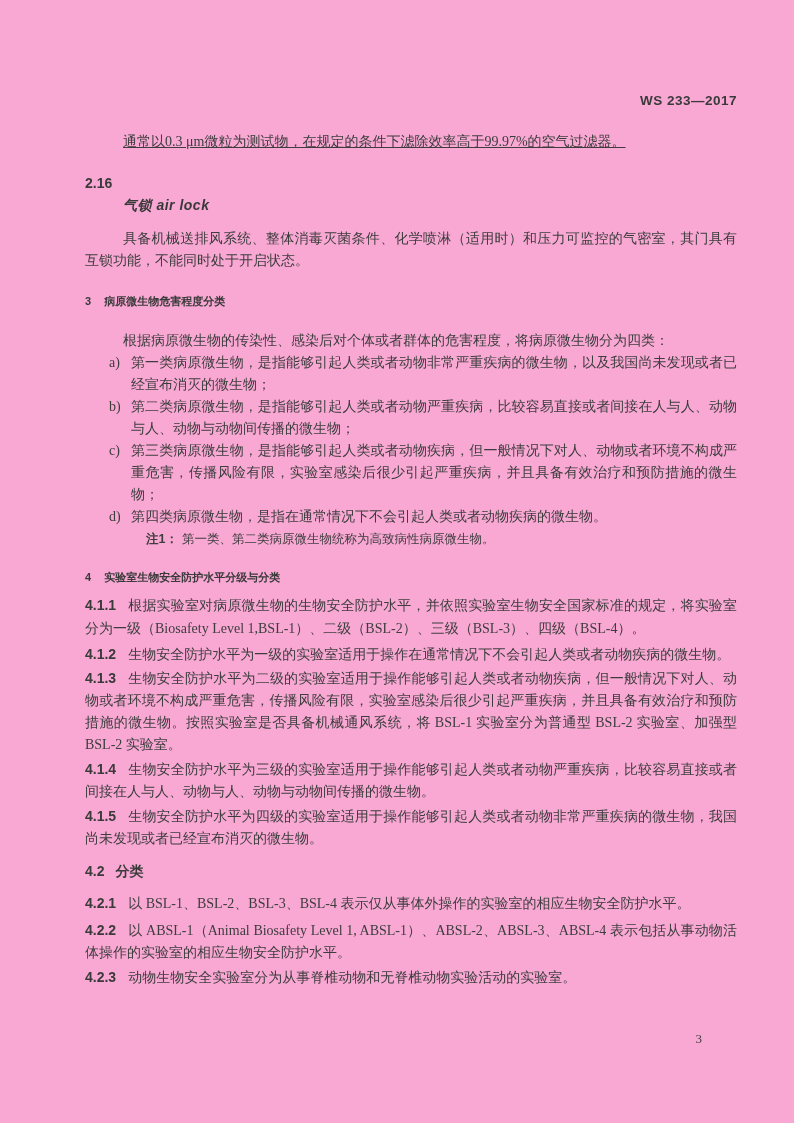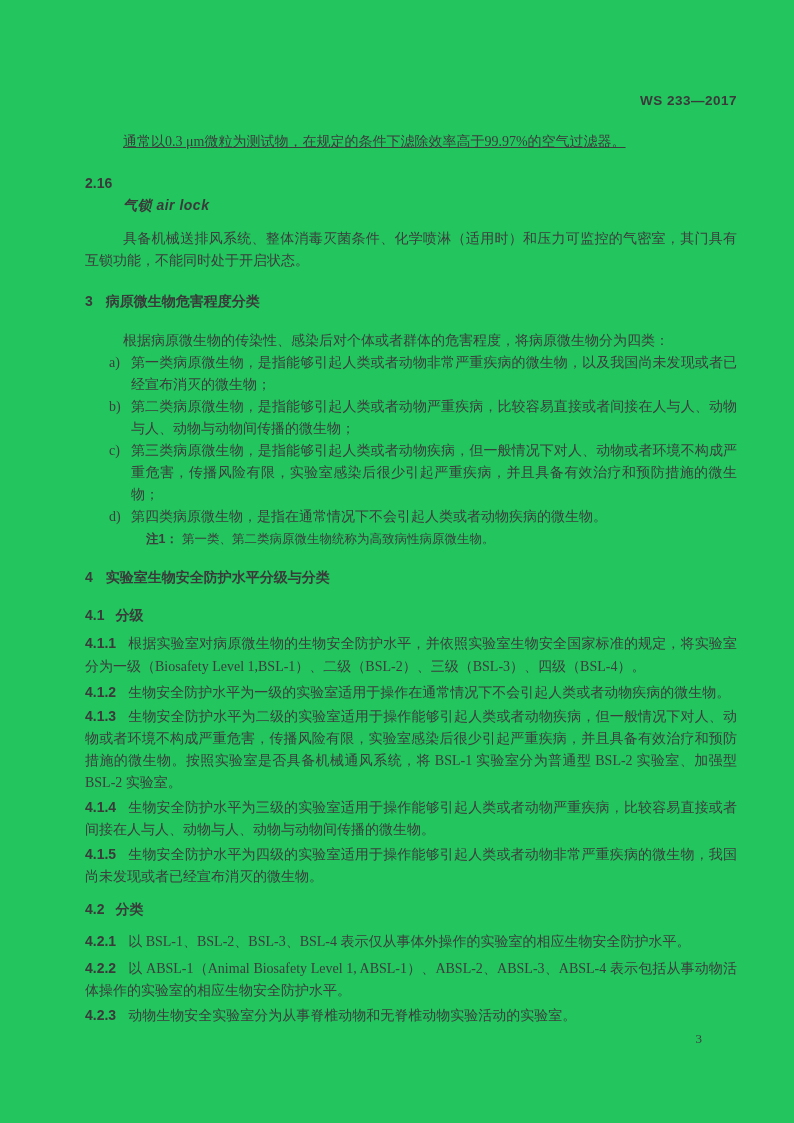--- a/index.html
+++ b/index.html
@@ -5,21 +5,21 @@
   html, body {
     margin: 0;
     padding: 0;
     background: #ffffff;
   }
   .page {
     position: relative;
     width: 794px;
     height: 1123px;
     box-sizing: border-box;
-    background: #22c55e;
+    background: #f9a8d4;
     padding: 94px 57px 0 85px;
     font-family: "Liberation Serif", "DejaVu Serif", serif;
     font-size: 14px;
     color: #3d3d3d;
     overflow: hidden;
   }
   
   .doc-header {
     text-align: right;
     font-family: "Liberation Sans", "DejaVu Sans", sans-serif;
@@ -56,21 +56,21 @@
     line-height: 22px;
     letter-spacing: 0.5px;
     color: #3a3a3a;
     font-style: italic;
   }
   
   .h-section {
     margin-top: 20px;
     font-family: "Liberation Sans", "DejaVu Sans", sans-serif;
     font-weight: 700;
-    font-size: 14px;
+    font-size: 11px;
     line-height: 18px;
     color: #3a3a3a;
   }
   .h-section .hnum { margin-right: 13px; }
   .h-sub {
     font-family: "Liberation Sans", "DejaVu Sans", sans-serif;
     font-weight: 700;
     font-size: 14px;
     line-height: 18px;
     color: #3a3a3a;
@@ -172,23 +172,20 @@
   </div>
 
   <div class="note-line">
     <span class="note-label">注1：</span><span>第一类、第二类病原微生物统称为高致病性病原微生物。</span>
   </div>
 
   <div class="h-section">
     <span class="hnum">4</span><span>实验室生物安全防护水平分级与分类</span>
   </div>
 
-  <div class="h-sub m-41">
-    <span class="hnum">4.1</span><span>分级</span>
-  </div>
 
   <p class="clause m-411">
     <span class="cnum">4.1.1</span><span>根据实验室对病原微生物的生物安全防护水平，并依照实验室生物安全国家标准的规定，将实验室分为一级（Biosafety Level 1,BSL-1）、二级（BSL-2）、三级（BSL-3）、四级（BSL-4）。</span>
   </p>
   <p class="clause m-412">
     <span class="cnum">4.1.2</span><span>生物安全防护水平为一级的实验室适用于操作在通常情况下不会引起人类或者动物疾病的微生物。</span>
   </p>
   <p class="clause">
     <span class="cnum">4.1.3</span><span>生物安全防护水平为二级的实验室适用于操作能够引起人类或者动物疾病，但一般情况下对人、动物或者环境不构成严重危害，传播风险有限，实验室感染后很少引起严重疾病，并且具备有效治疗和预防措施的微生物。按照实验室是否具备机械通风系统，将 BSL-1 实验室分为普通型 BSL-2 实验室、加强型 BSL-2 实验室。</span>
   </p>

